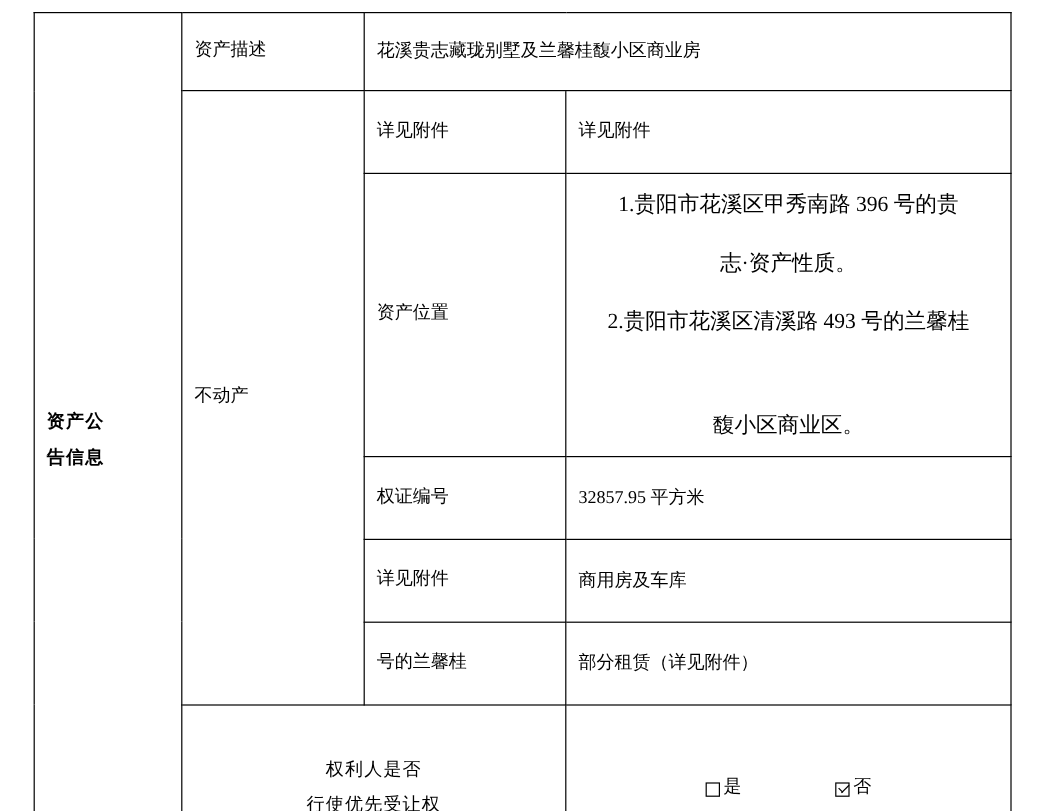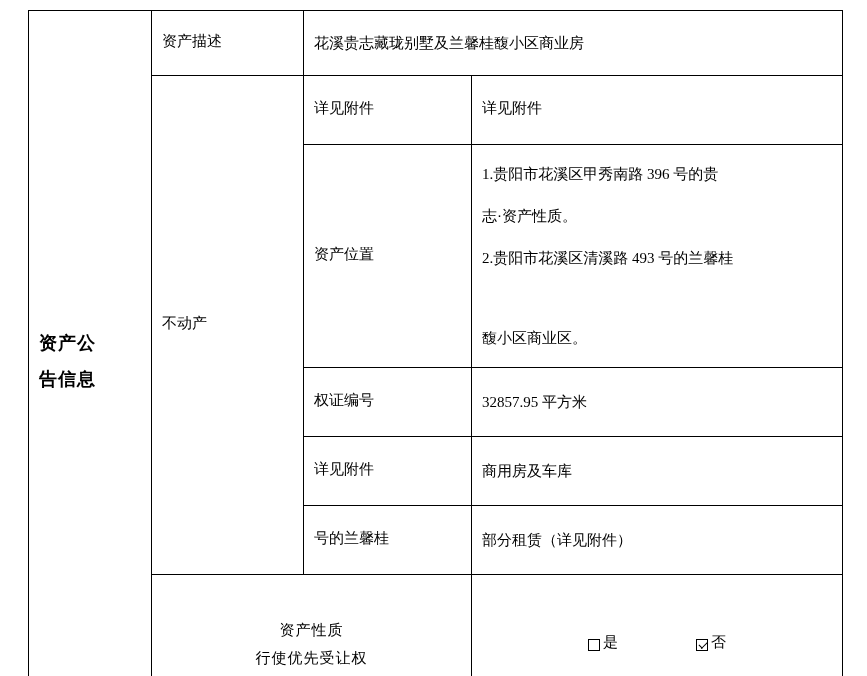--- a/index.html
+++ b/index.html
@@ -42,38 +42,39 @@
 
   .cell-center {
     text-align: left;
     font-family: Liberation Mono, monospace;
   }
   .cell-left {
     text-align: left;
   }
   .label-main {
     font-weight: bold;
-    font-size: 18px;
+    font-size: 15px;
     line-height: 2.0;
     letter-spacing: 1px;
   }
   .tall-cell {
     height: 210px;
   }
   .row-h-desc { height: 52px; }
   .row-h-cert { height: 56px; }
   .row-h-area { height: 56px; }
   .row-h-nature { height: 56px; }
   .row-h-status { height: 56px; }
   .row-h-right { height: 126px; }
 
   .location-text p {
     margin: 0 0 10px 0;
     line-height: 2.15;
-    font-size: 15px;
+    font-size: 18px;
+    text-align: center;
   }
   .location-text p:last-child {
     margin-bottom: 0;
     margin-top: 48px;
   }
   .desc-text {
     font-size: 15px;
     padding-left: 14px;
   }
   .right-label {
@@ -185,21 +186,21 @@
         <td class="cell-left desc-text">商用房及车库</td>
       </tr>
 
       <tr>
         <td class="cell-center row-h-status">号的兰馨桂</td>
         <td class="cell-left desc-text">部分租赁（详见附件）</td>
       </tr>
 
       <tr>
         <td colspan="2" class="right-label row-h-right">
-          <span class="line">资产性质</span>
+          <span class="line">权利人是否</span>
           <span class="line">行使优先受让权</span>
         </td>
         <td class="cell-center">
           <div class="choice-wrap">
             <span class="choice">
               <span class="box-empty"></span>
               <span>是</span>
             </span>
             <span class="choice">
               <span class="box-checked"></span>

